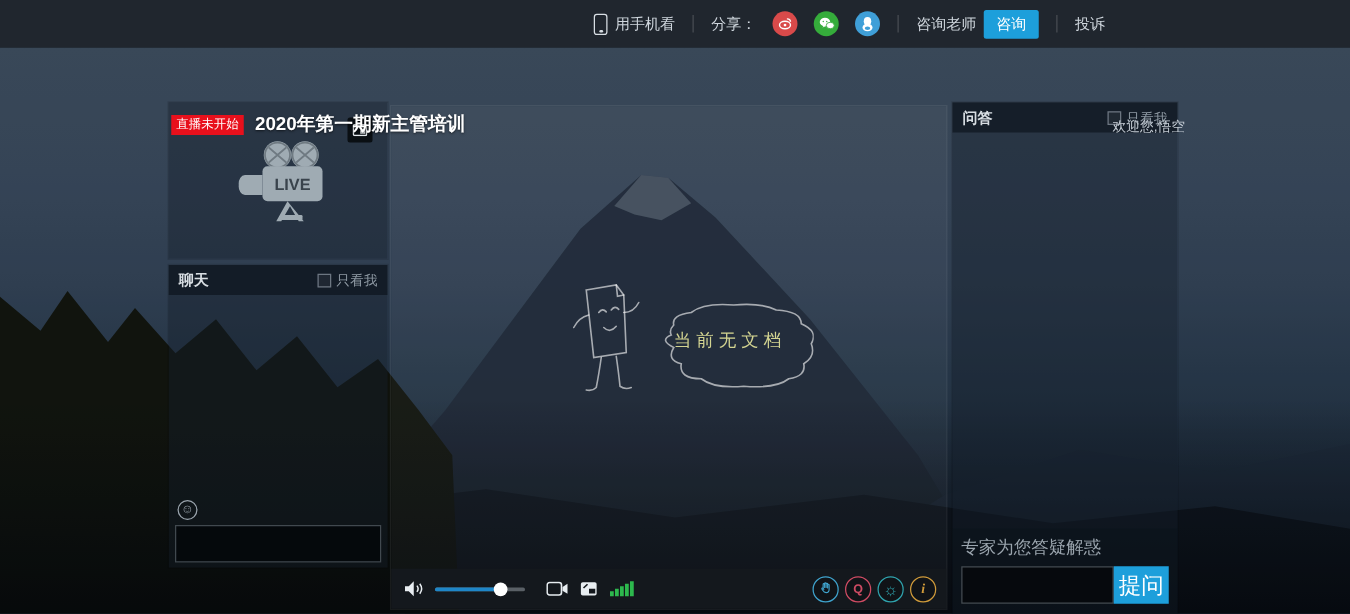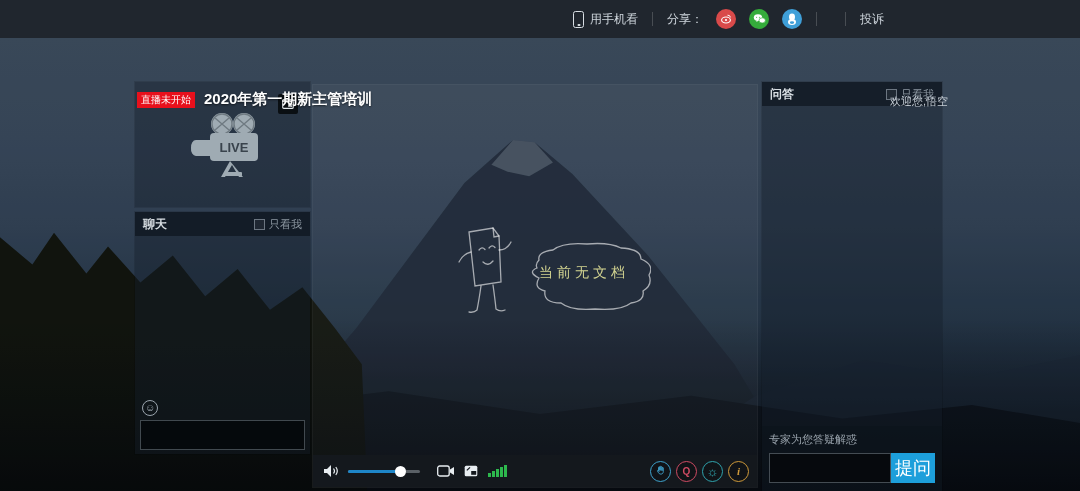--- a/index.html
+++ b/index.html
@@ -82,21 +82,21 @@
                 font-size:11px; cursor:pointer; background:rgba(0,0,0,0.2); }
   .cb-hand { border:1.5px solid #3fa3cd; color:#3fa3cd; }
   .cb-qa   { border:1.5px solid #cf4b63; color:#cf4b63; font-weight:bold; font-size:10px; }
   .cb-set  { border:1.5px solid #2fa3ad; color:#2fa3ad; font-size:13px; }
   .cb-info { border:1.5px solid #cf9a3a; color:#cf9a3a; font-family:"Liberation Serif",serif; font-weight:bold; font-style:italic; }
 
   
   .qa-panel { left:762px; top:44px; width:180px; height:409px; display:flex; flex-direction:column; }
   .qa-body { flex:1; }
   .qa-footer { padding:6px 7px 8px 7px; background:rgba(10,16,22,0.35); }
-  .qa-prompt { color:#9aa4ad; font-size:11px; margin-bottom:6px; }
+  .qa-prompt { color:#9aa4ad; font-size:14px; margin-bottom:6px; }
   .qa-input-row { display:flex; }
   .qa-input { flex:1; height:30px; background:rgba(6,9,12,0.92); border:1px solid #444c53;
               color:#cfd6dc; font-size:12px; padding:0 6px; min-width:0; }
   .ask-btn { width:44px; height:30px; background:#1d9fdb; color:#fff; font-size:18px; border:none; cursor:pointer; }
 </style>
 </head>
 <body>
 
 <div class="topbar">
   <div class="tb-item">
@@ -124,20 +124,24 @@
     </span>
     <span class="share-ico share-qq">
       <svg width="12" height="13" viewBox="0 0 12 13">
           <ellipse cx="6" cy="4" rx="3" ry="3.4" fill="#fff"></ellipse>
           <ellipse cx="6" cy="9" rx="4" ry="3" fill="#fff"></ellipse>
           <ellipse cx="6" cy="9.6" rx="2.2" ry="1.4" fill="#3f9fd8"></ellipse>
         </svg>
     </span>
   </div>
   <div class="tb-divider"></div>
+  <div class="tb-item">
+    <span>咨询老师</span>
+    <button class="consult-btn">咨询</button>
+  </div>
   <div class="tb-divider"></div>
   <div class="tb-item">
     <span>投诉</span>
   </div>
 </div>
 
 <div class="main">
 
   <div class="scene">
     <div class="layer m-far-left"></div>

